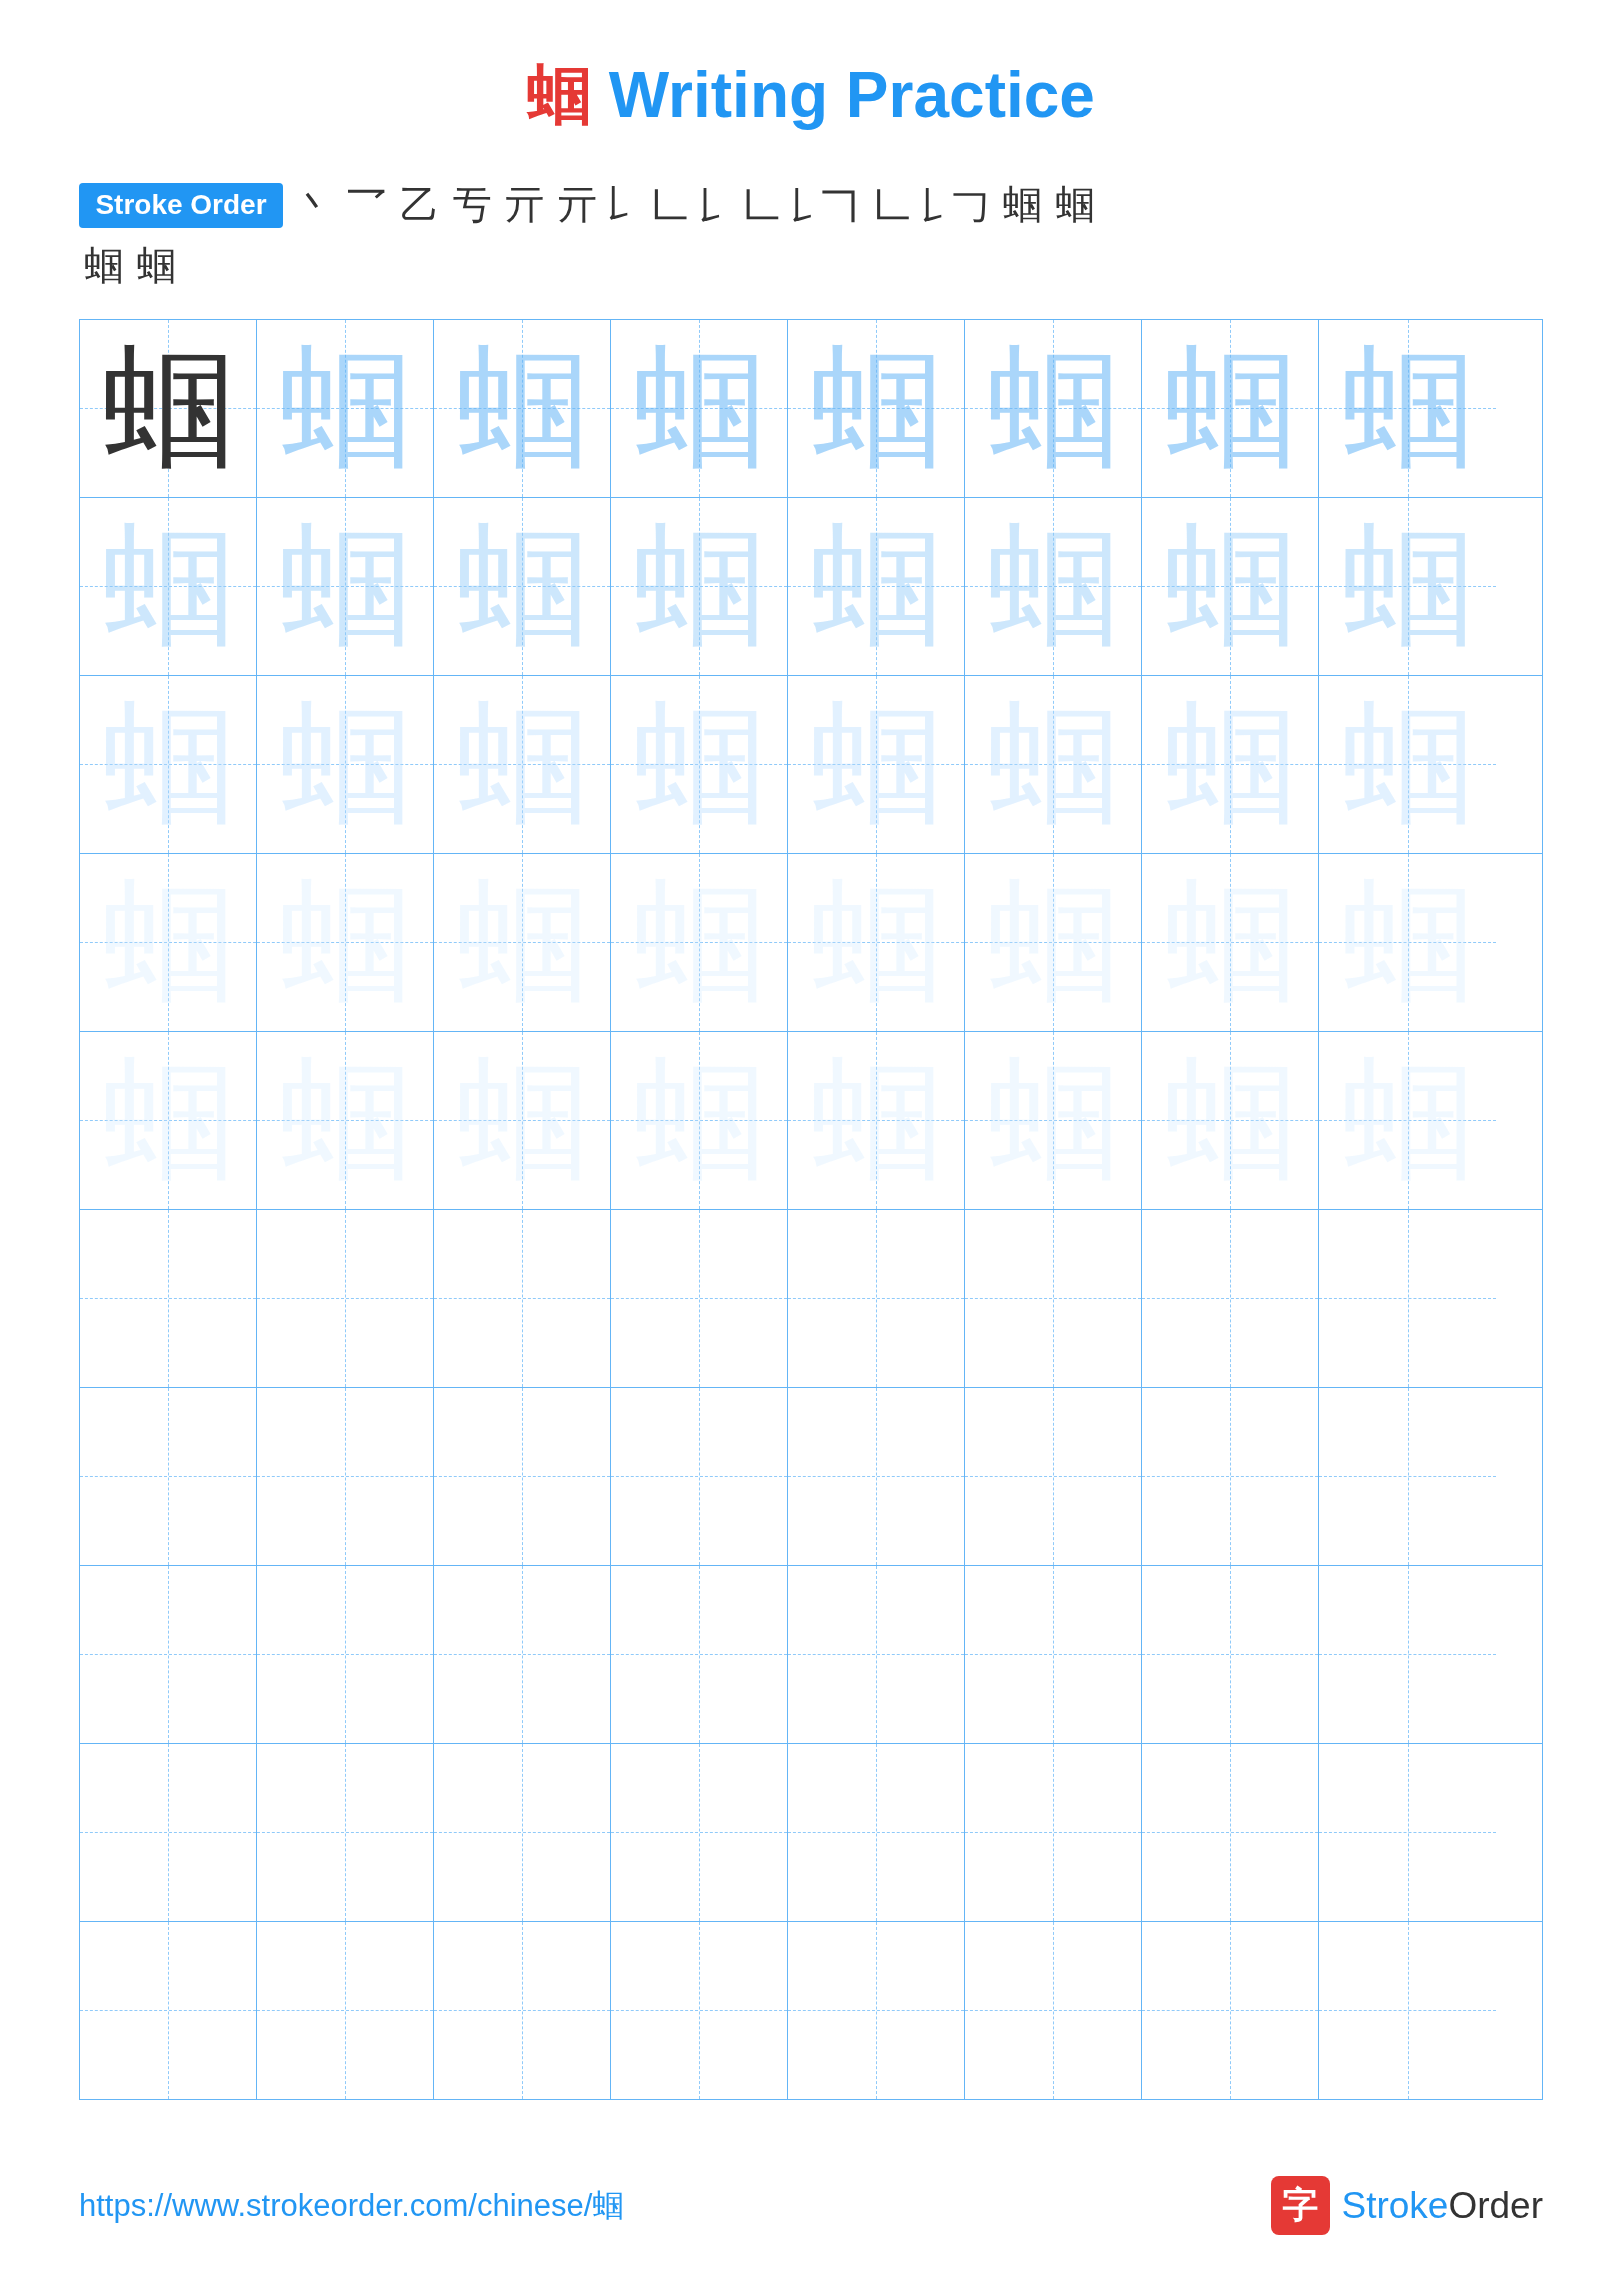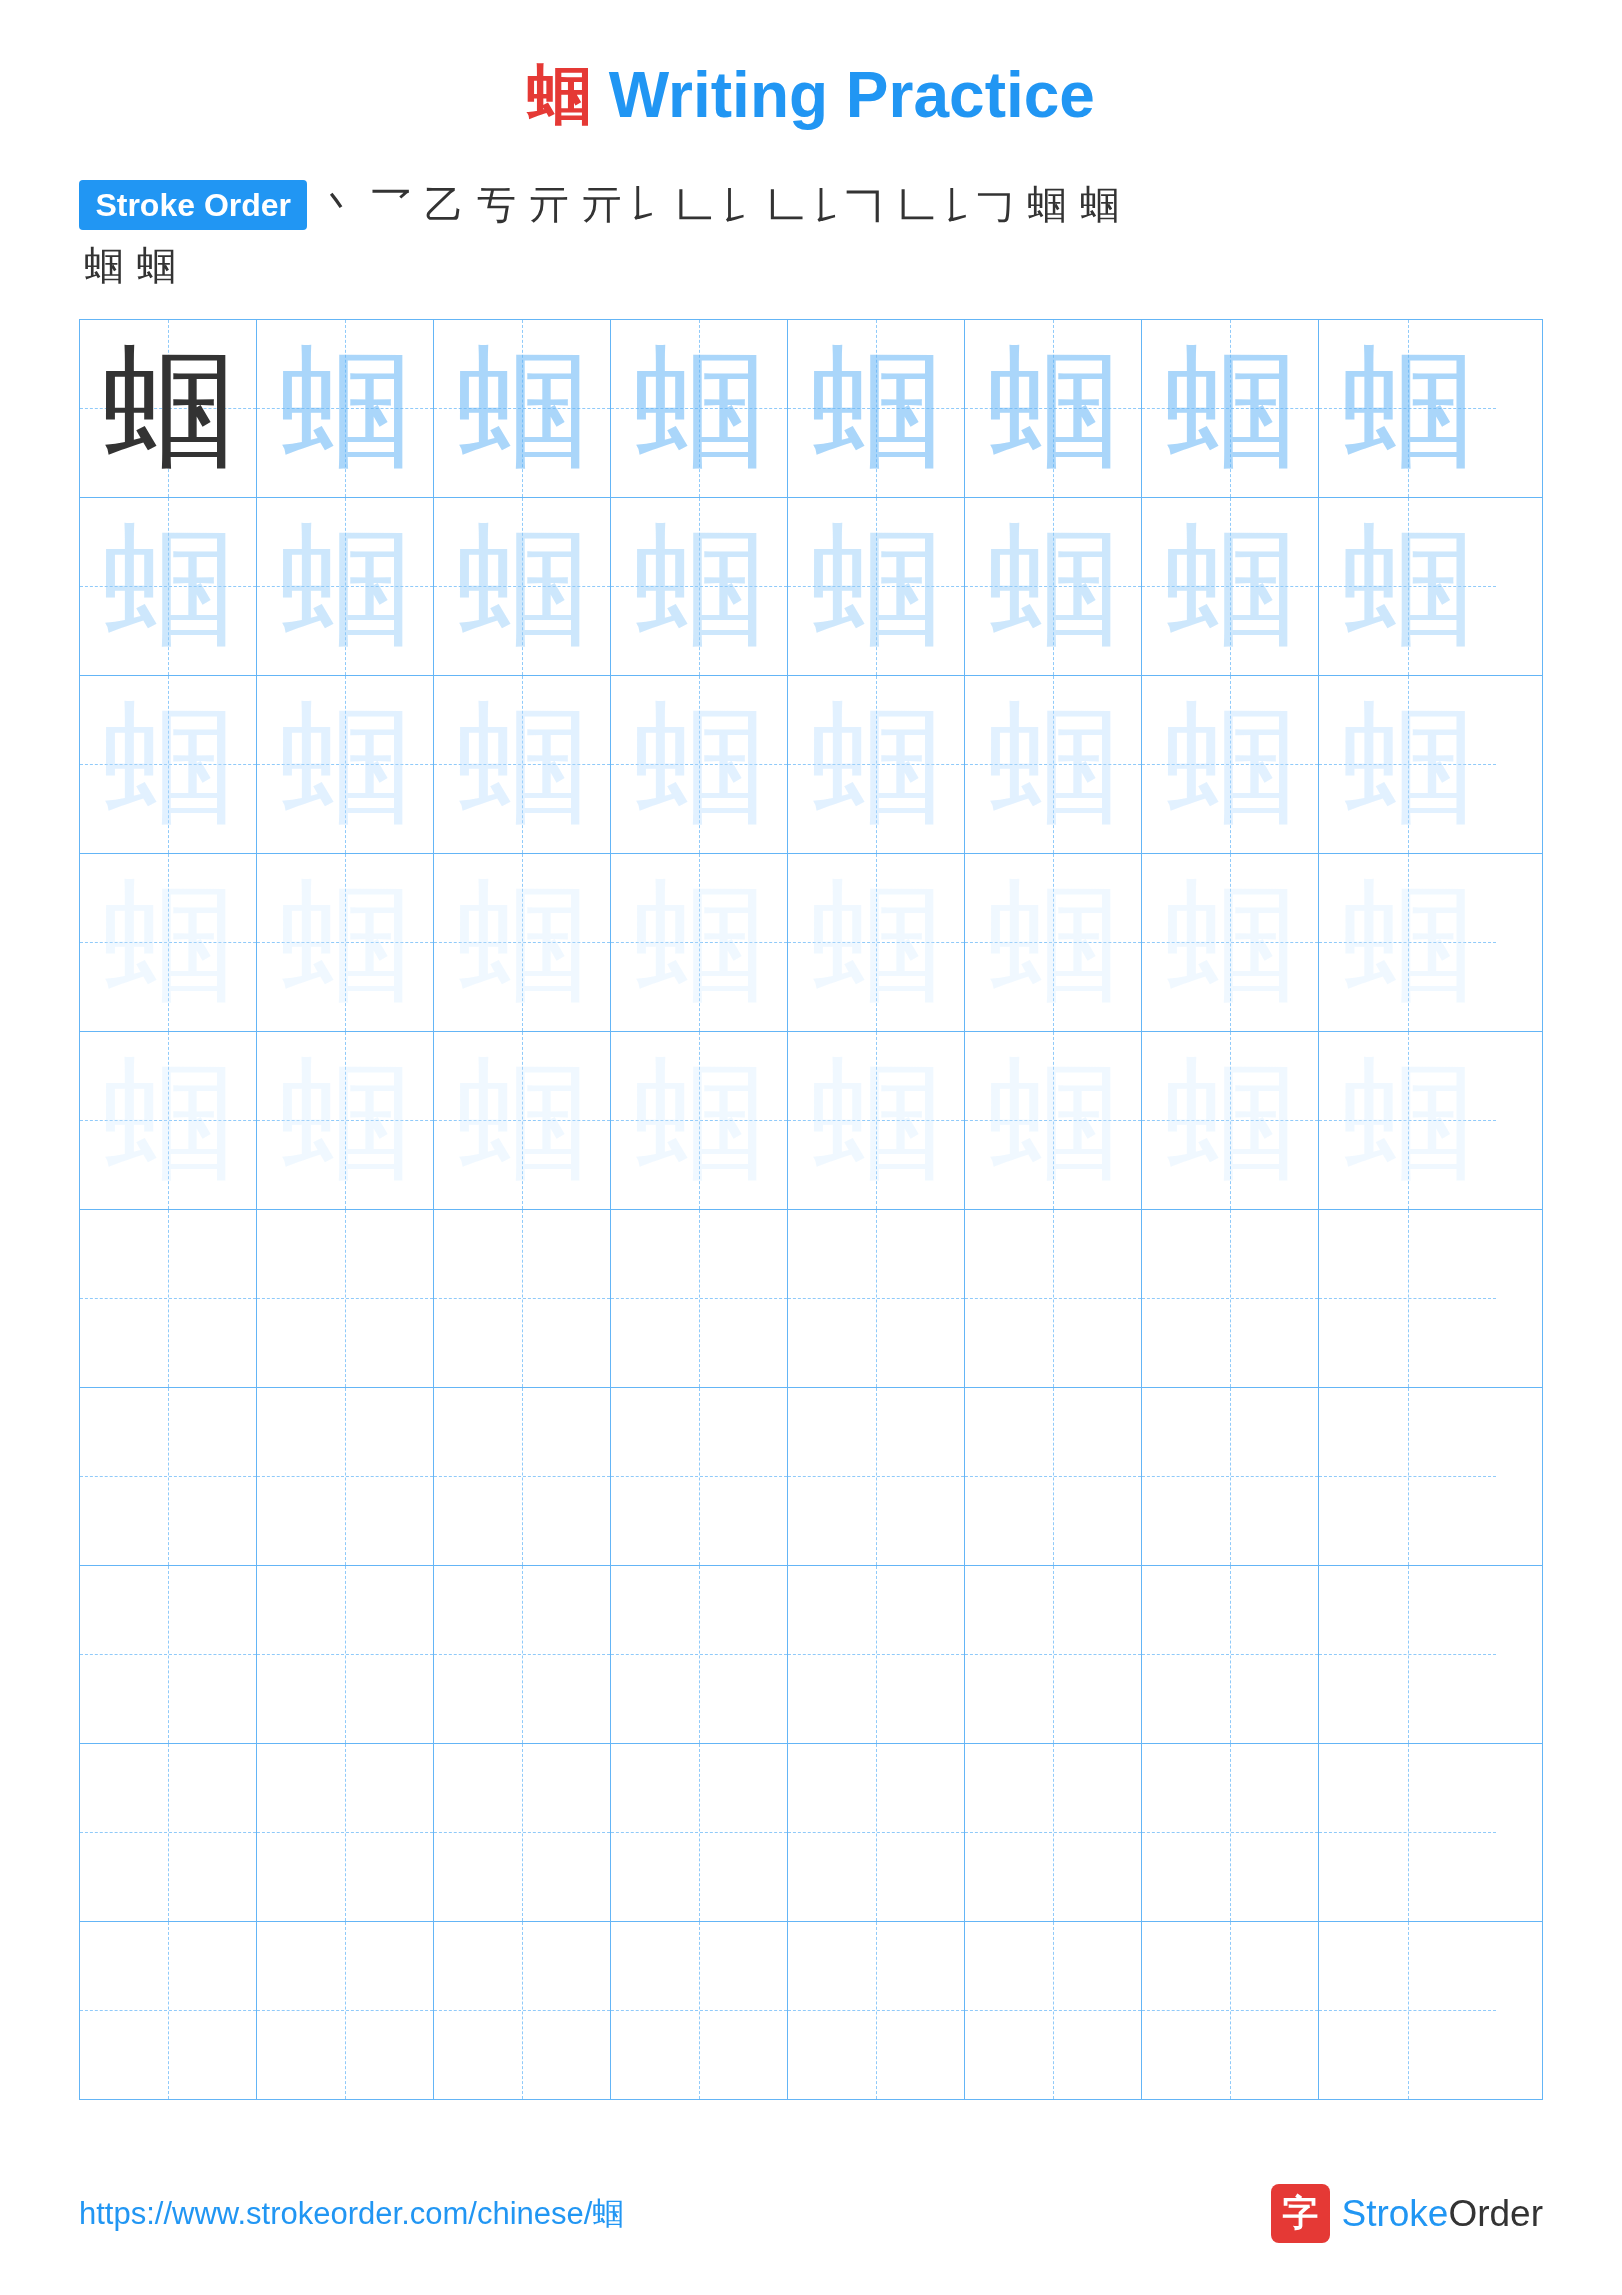--- a/index.html
+++ b/index.html
@@ -37,21 +37,21 @@
       flex-wrap: wrap;
       gap: 6.5px;
       margin-bottom: 6.5px;
     }
 
     .stroke-order-badge {
       background: #2196F3;
       color: white;
       padding: 6.5px 16.4px;
       border-radius: 3.9px;
-      font-size: 32px;
+      font-size: 28px;
       font-weight: bold;
       white-space: nowrap;
     }
 
     .stroke-order-chars {
       display: flex;
       align-items: center;
       flex-wrap: wrap;
       gap: 3.3px;
     }
@@ -144,21 +144,21 @@
       color: rgba(179,219,255,0.38);
     }
 
     .char-light4 {
       color: rgba(200,230,255,0.28);
     }
 
     
     .footer {
       position: absolute;
-      bottom: 52px;
+      bottom: 60px;
       left: 0;
       right: 0;
       display: flex;
       align-items: center;
       justify-content: space-between;
       padding: 0 79px;
     }
 
     .footer-url {
       color: #2196F3;

